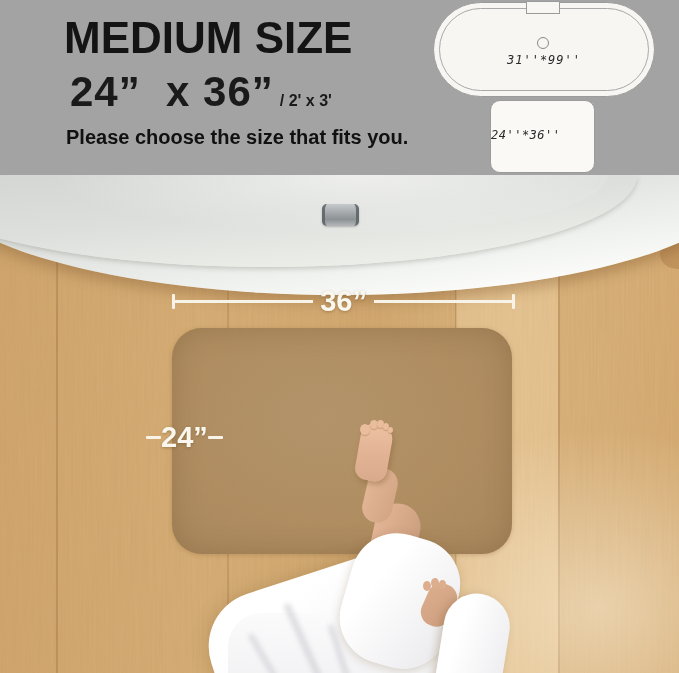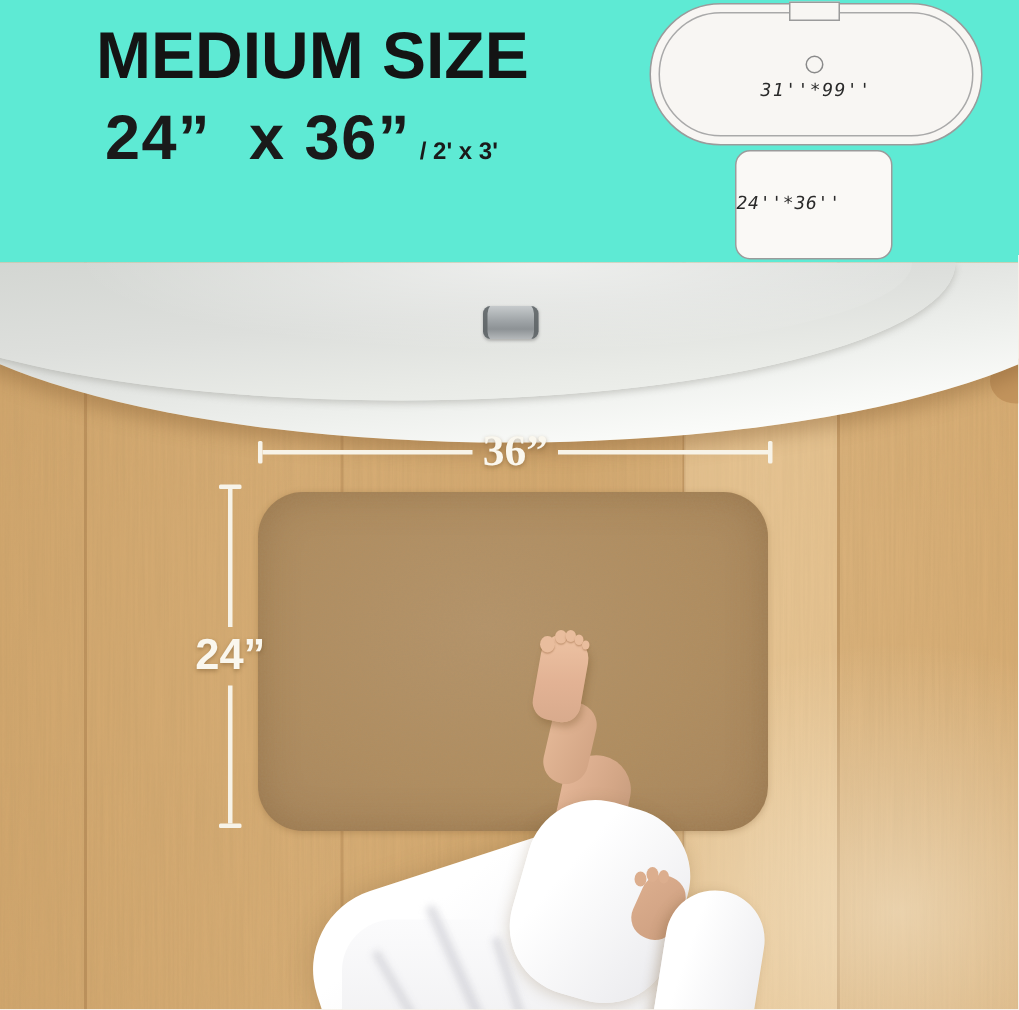--- a/index.html
+++ b/index.html
@@ -1,20 +1,20 @@
 <!DOCTYPE html>
 <html><head>
 <meta charset="utf-8">
 <style>
   html,body{margin:0;padding:0;background:#ffffff;}
   .stage{position:relative;width:679px;height:673px;overflow:hidden;
          font-family:"Liberation Sans",sans-serif;background:#f7f5f1;}
 
   
-  .header{position:absolute;left:0;top:0;width:679px;height:175px;background:#5eead4;}
+  .header{position:absolute;left:0;top:0;width:679px;height:175px;background:#a3a3a3;}
   .title{position:absolute;left:64px;top:13px;font-size:44px;font-weight:bold;
          color:#141414;letter-spacing:0px;white-space:pre;}
   .size-line{position:absolute;left:70px;top:68px;display:flex;align-items:baseline;color:#1a1a1a;}
   .size-primary{font-size:42px;font-weight:bold;white-space:pre;letter-spacing:1px;}
   .size-secondary{font-size:16px;font-weight:bold;margin-left:6px;white-space:pre;}
   .subtitle{position:absolute;left:66px;top:126px;font-size:20px;font-weight:bold;color:#111;}
 
   
   .tub-diagram{position:absolute;left:433px;top:2px;width:220px;height:93px;
                border:1.5px solid #9b9b9b;border-radius:48px;background:#f8f6f3;}
@@ -64,28 +64,28 @@
 
   
   .mat{position:absolute;left:172px;top:153px;width:340px;height:226px;border-radius:30px;
        background:radial-gradient(ellipse at 45% 40%, #b6946a 0%, #b18d5f 55%, #a8845a 100%);
        box-shadow:inset 0 0 28px rgba(92,62,26,.28), 0 1px 4px rgba(110,75,35,.25);}
   .mat-noise{position:absolute;left:0;top:0;width:100%;height:100%;border-radius:30px;opacity:.8;}
 
   
   .dim{position:absolute;display:flex;}
   .width-dim{left:172px;top:119px;width:343px;height:15px;flex-direction:row;align-items:center;}
-  .height-dim{left:146px;top:148px;width:15px;height:229px;flex-direction:column;align-items:center;}
+  .height-dim{left:146px;top:148px;width:15px;height:229px;flex-direction:row;align-items:center;}
   .dim-cap-v{width:3px;height:15px;background:#f7f3e8;flex:0 0 auto;border-radius:1px;}
   .dim-cap-h{width:15px;height:3px;background:#f7f3e8;flex:0 0 auto;border-radius:1px;}
   .dim-line-h{height:3px;background:#f7f3e8;flex:1 1 auto;}
   .dim-line-v{width:3px;background:#f7f3e8;flex:1 1 auto;}
   .dim-label{color:#faf7ee;font-weight:bold;font-size:29px;white-space:nowrap;
        text-shadow:0 1px 3px rgba(110,80,40,.45);flex:0 0 auto;}
-  .width-dim .dim-label{padding:0 7px;font-family:Liberation Serif, serif;}
+  .width-dim .dim-label{padding:0 7px;}
   .height-dim .dim-label{margin:3px 0;}
 
   
   .leg-calf{position:absolute;left:370px;top:328px;width:46px;height:90px;border-radius:23px;
        transform:rotate(12deg);background:linear-gradient(100deg,#e2b495 10%,#d3a686 60%,#c49a7c 95%);}
   .leg-shin{position:absolute;left:365px;top:293px;width:30px;height:55px;border-radius:15px;
        transform:rotate(13deg);background:linear-gradient(100deg,#e4b897,#d2a484);}
   .foot{position:absolute;left:358px;top:248px;width:32px;height:58px;
        border-radius:15px 16px 12px 12px;transform:rotate(10deg);
        background:linear-gradient(170deg,#eec4a4 0%,#e2b294 55%,#d8aa8c 100%);
@@ -127,20 +127,21 @@
 <body>
 
 <div class="stage">
 
   <div class="header">
     <div class="title">MEDIUM SIZE</div>
     <div class="size-line">
       <span class="size-primary">24”  x 36”</span>
       <span class="size-secondary">/ 2' x 3'</span>
     </div>
+    <div class="subtitle">Please choose the size that fits you.</div>
 
     <div class="tub-diagram">
       <div class="tub-diagram-inner"></div>
       <div class="faucet-notch"></div>
       <div class="drain-dot"></div>
       <div class="tub-diagram-label">31''*99''</div>
     </div>
 
     <div class="mat-diagram">
       <div class="mat-diagram-label">24''*36''</div>

